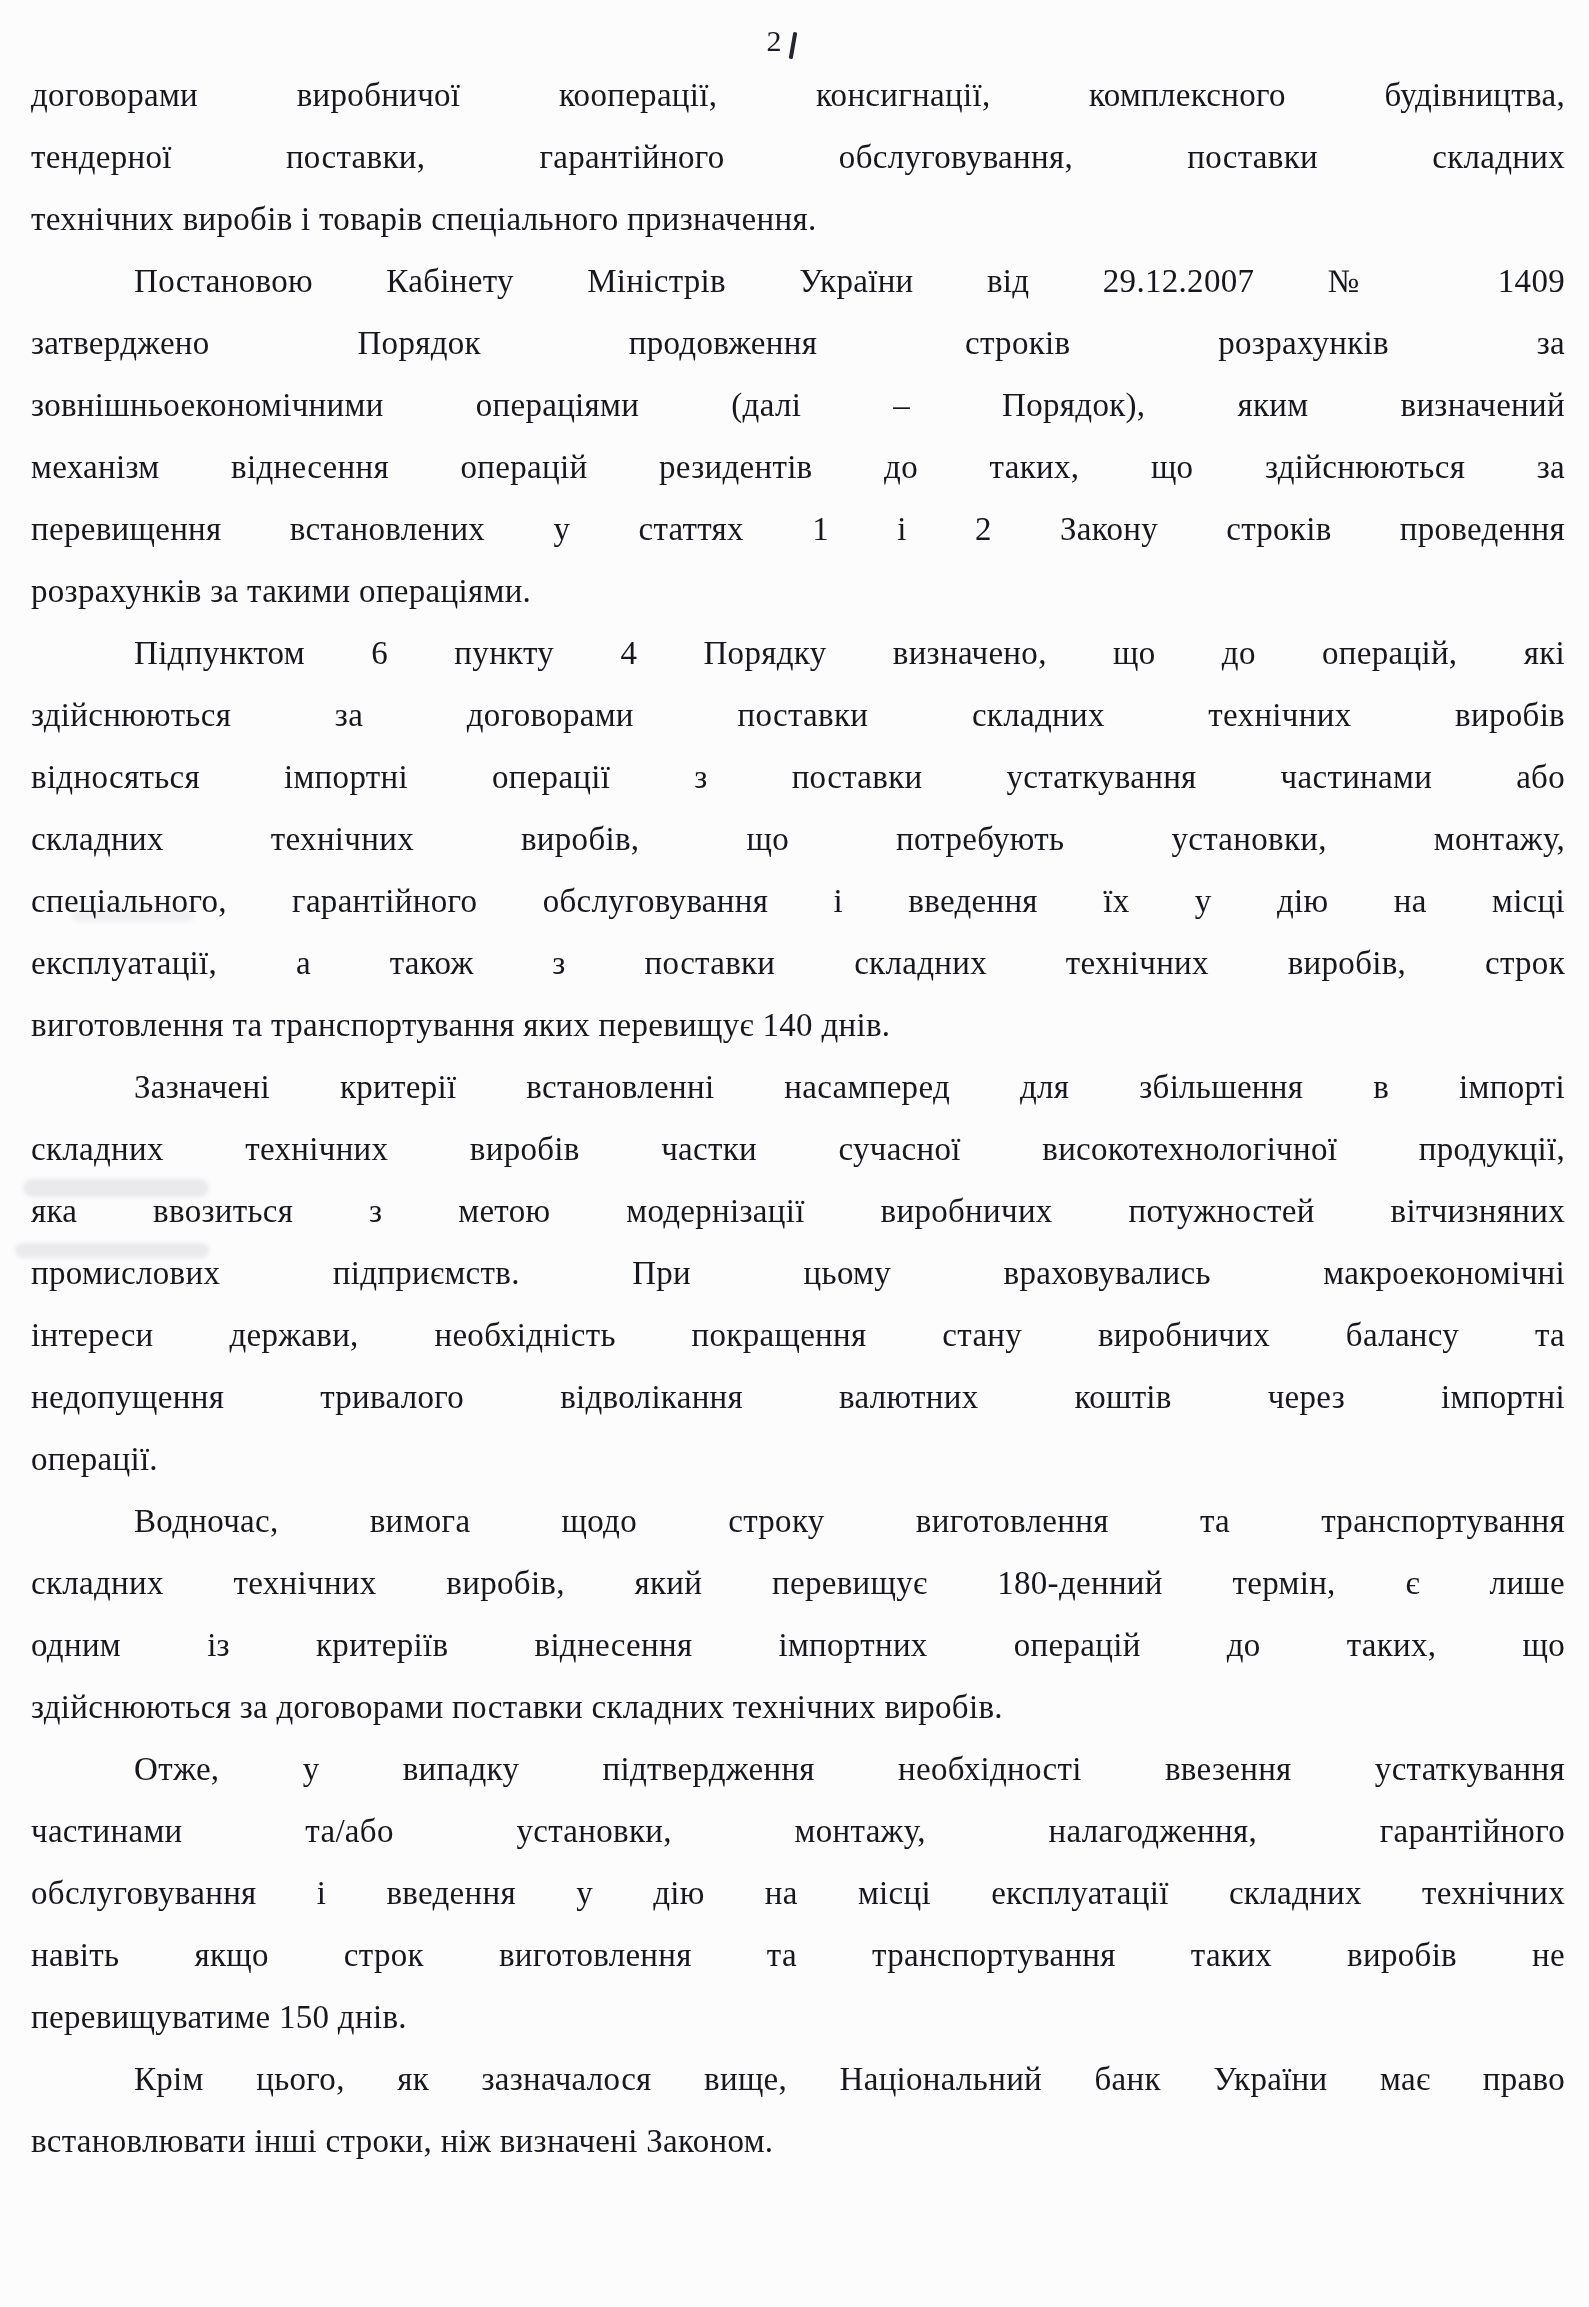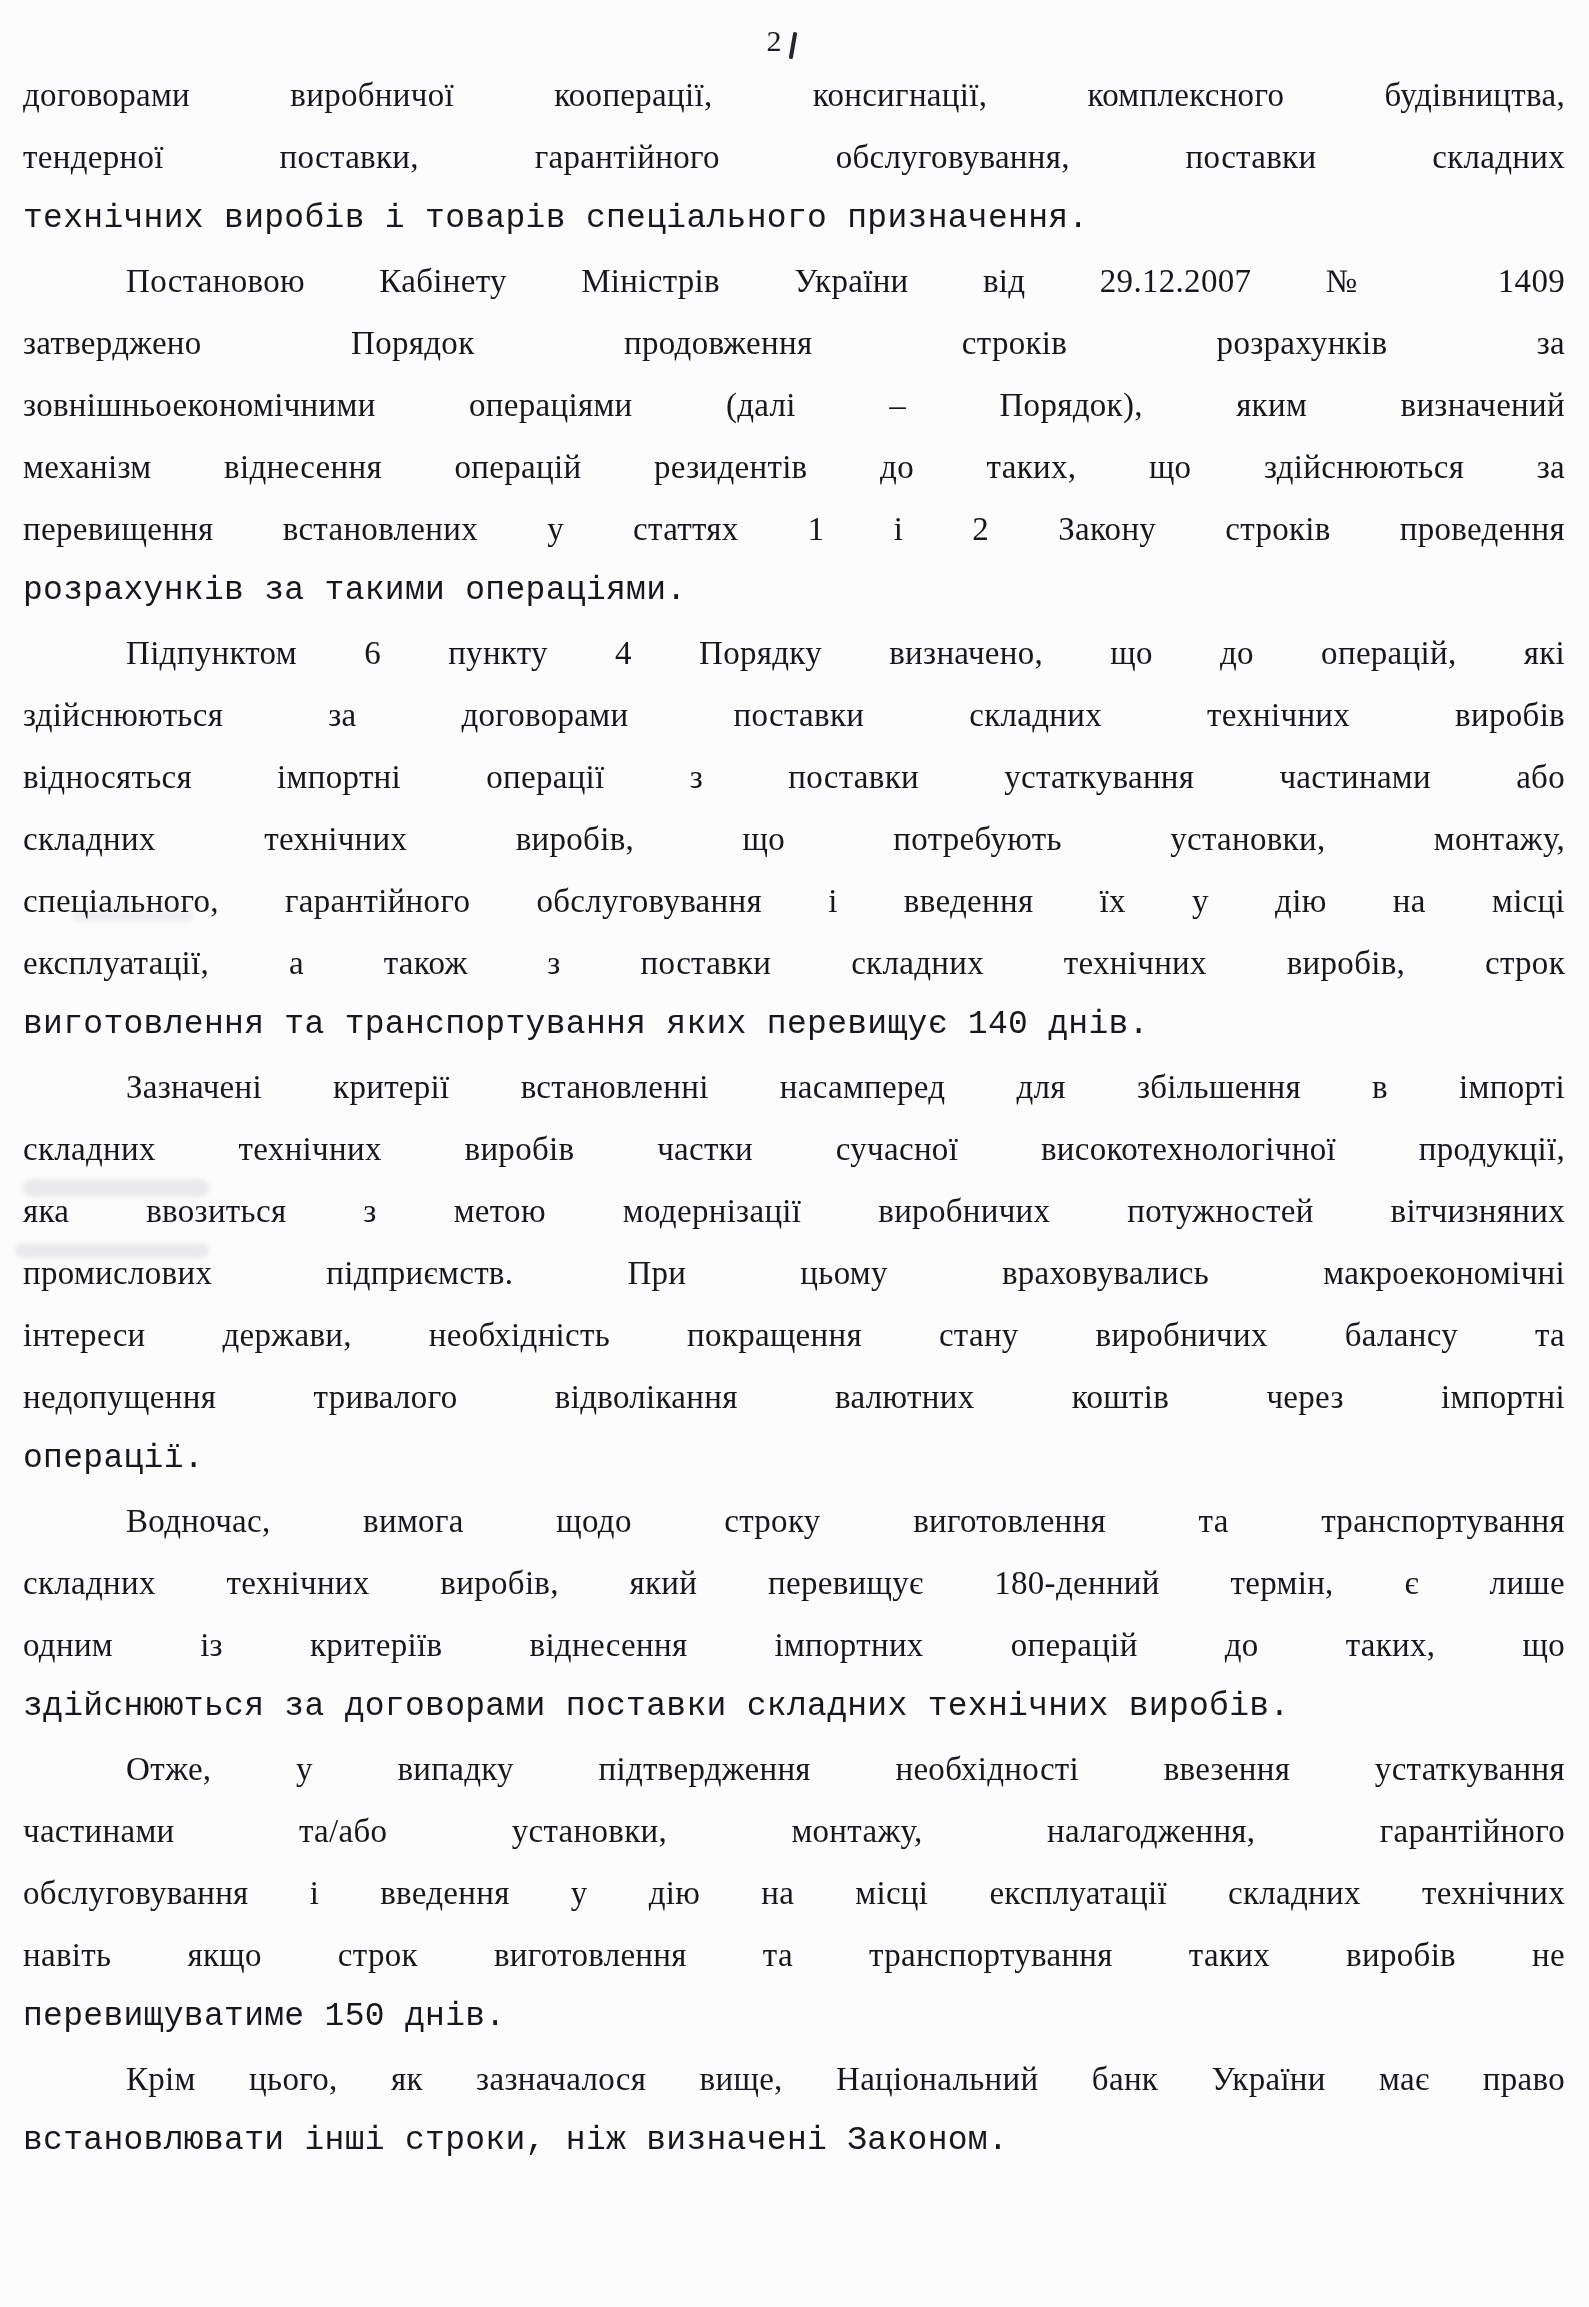--- a/index.html
+++ b/index.html
@@ -44,22 +44,23 @@
     line-height: 62px;
     letter-spacing: 0.3px;
     color: #17171f;
   }
   .para { margin: 0; padding: 0; }
   .ln {
     display: block;
     text-align: justify;
     text-align-last: justify;
     white-space: normal;
+    margin-left: 8px;
   }
-  .ln.end { text-align-last: left; font-family: Liberation Mono, monospace; }
+  .ln.end { text-align-last: left; }
   .ln.ind { text-indent: 103px; }
   .smudge {
     position: absolute;
     background: #e4e4e8;
     opacity: 0.75;
     border-radius: 10.6px;
     filter: blur(2.3px);
   }
   .smudge.s1 { left: 23px;  top: 1179px; width: 186px; height: 18px; }
   .smudge.s2 { left: 15px;  top: 1243px; width: 194px; height: 15px; }

